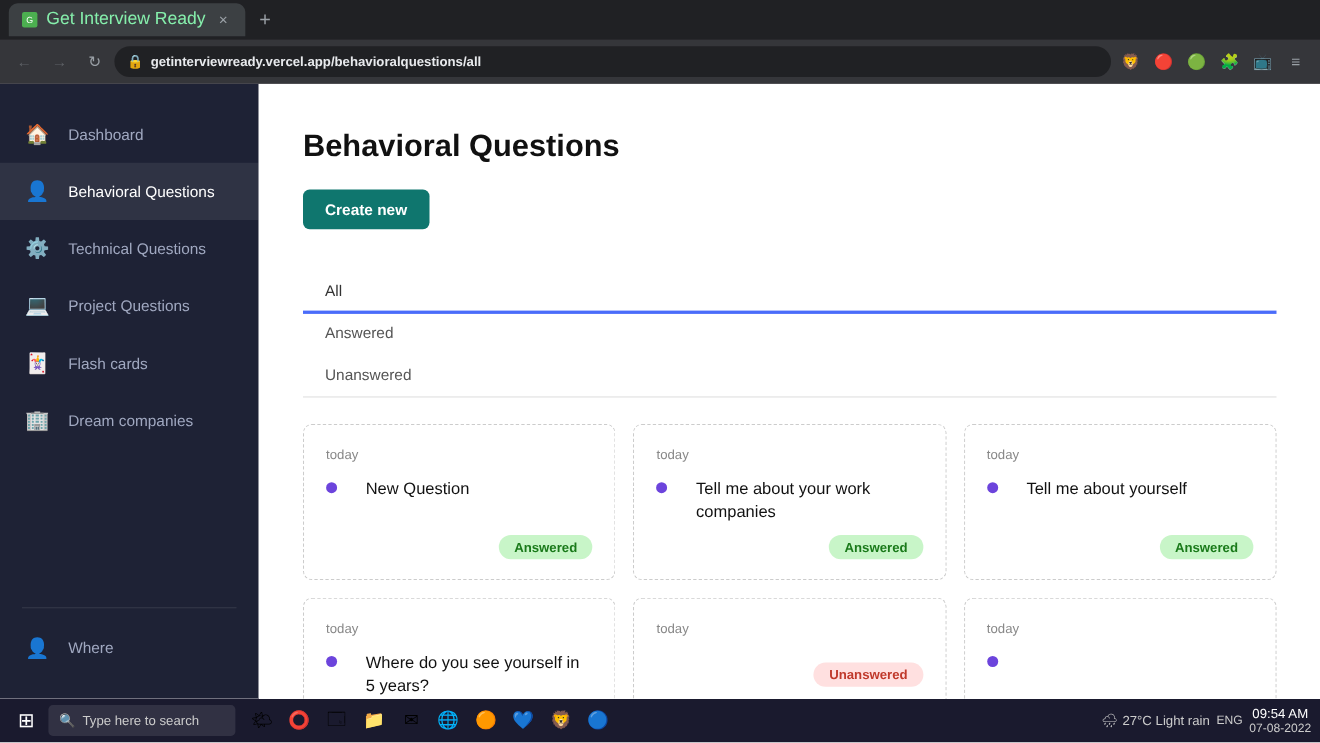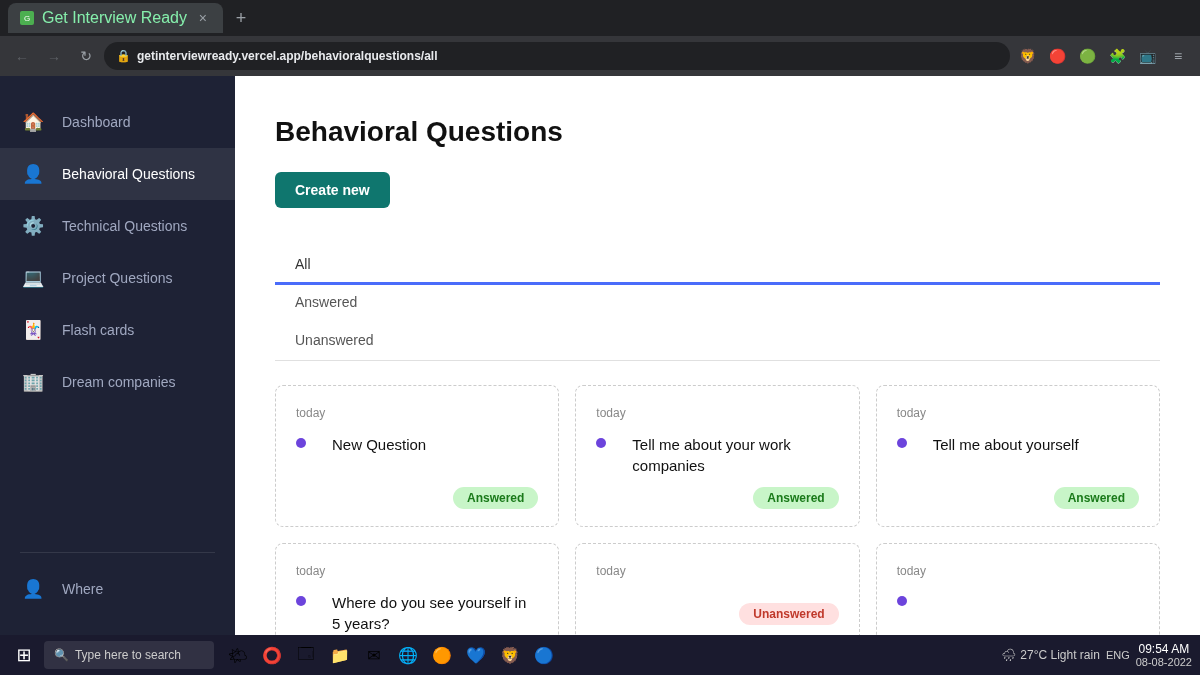--- a/index.html
+++ b/index.html
@@ -260,16 +260,16 @@
     <div class="taskbar-app">🔵</div>
   </div>
   <div class="taskbar-right">
     <div class="sys-icons">
       <span class="sys-icon">🌧</span>
       <span class="sys-icon">27°C Light rain</span>
     </div>
     <span>ENG</span>
     <div class="taskbar-clock">
       <div class="time">09:54 AM</div>
-      <div class="date">08-08-2022</div>
+      <div class="date">07-08-2022</div>
     </div>
   </div>
 </div>
 
 </body></html>

